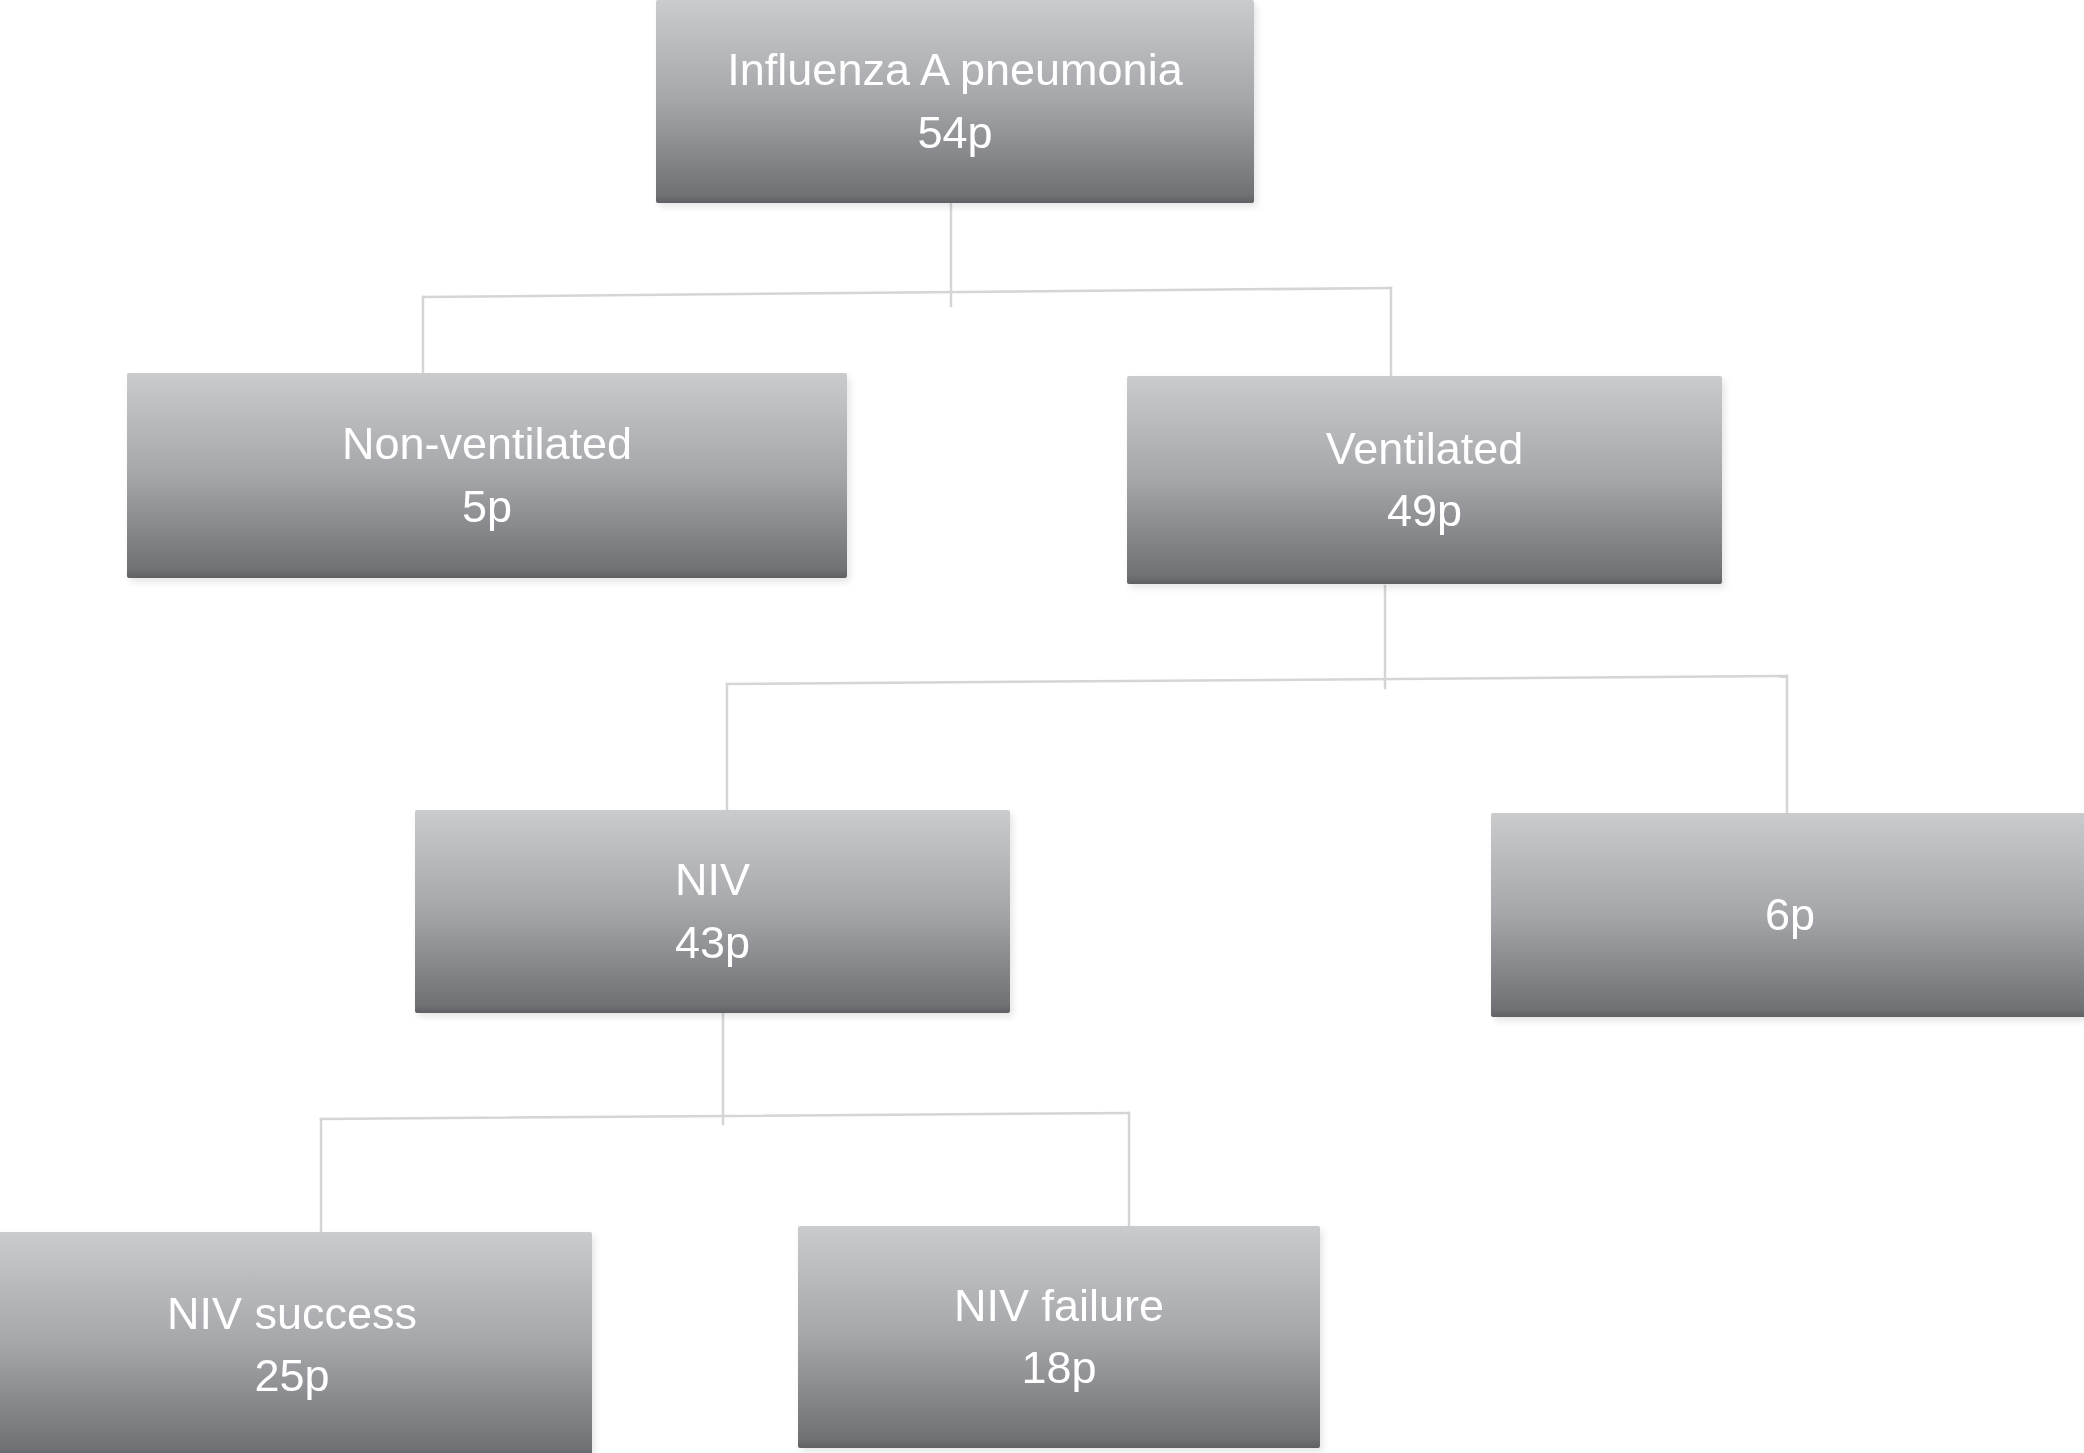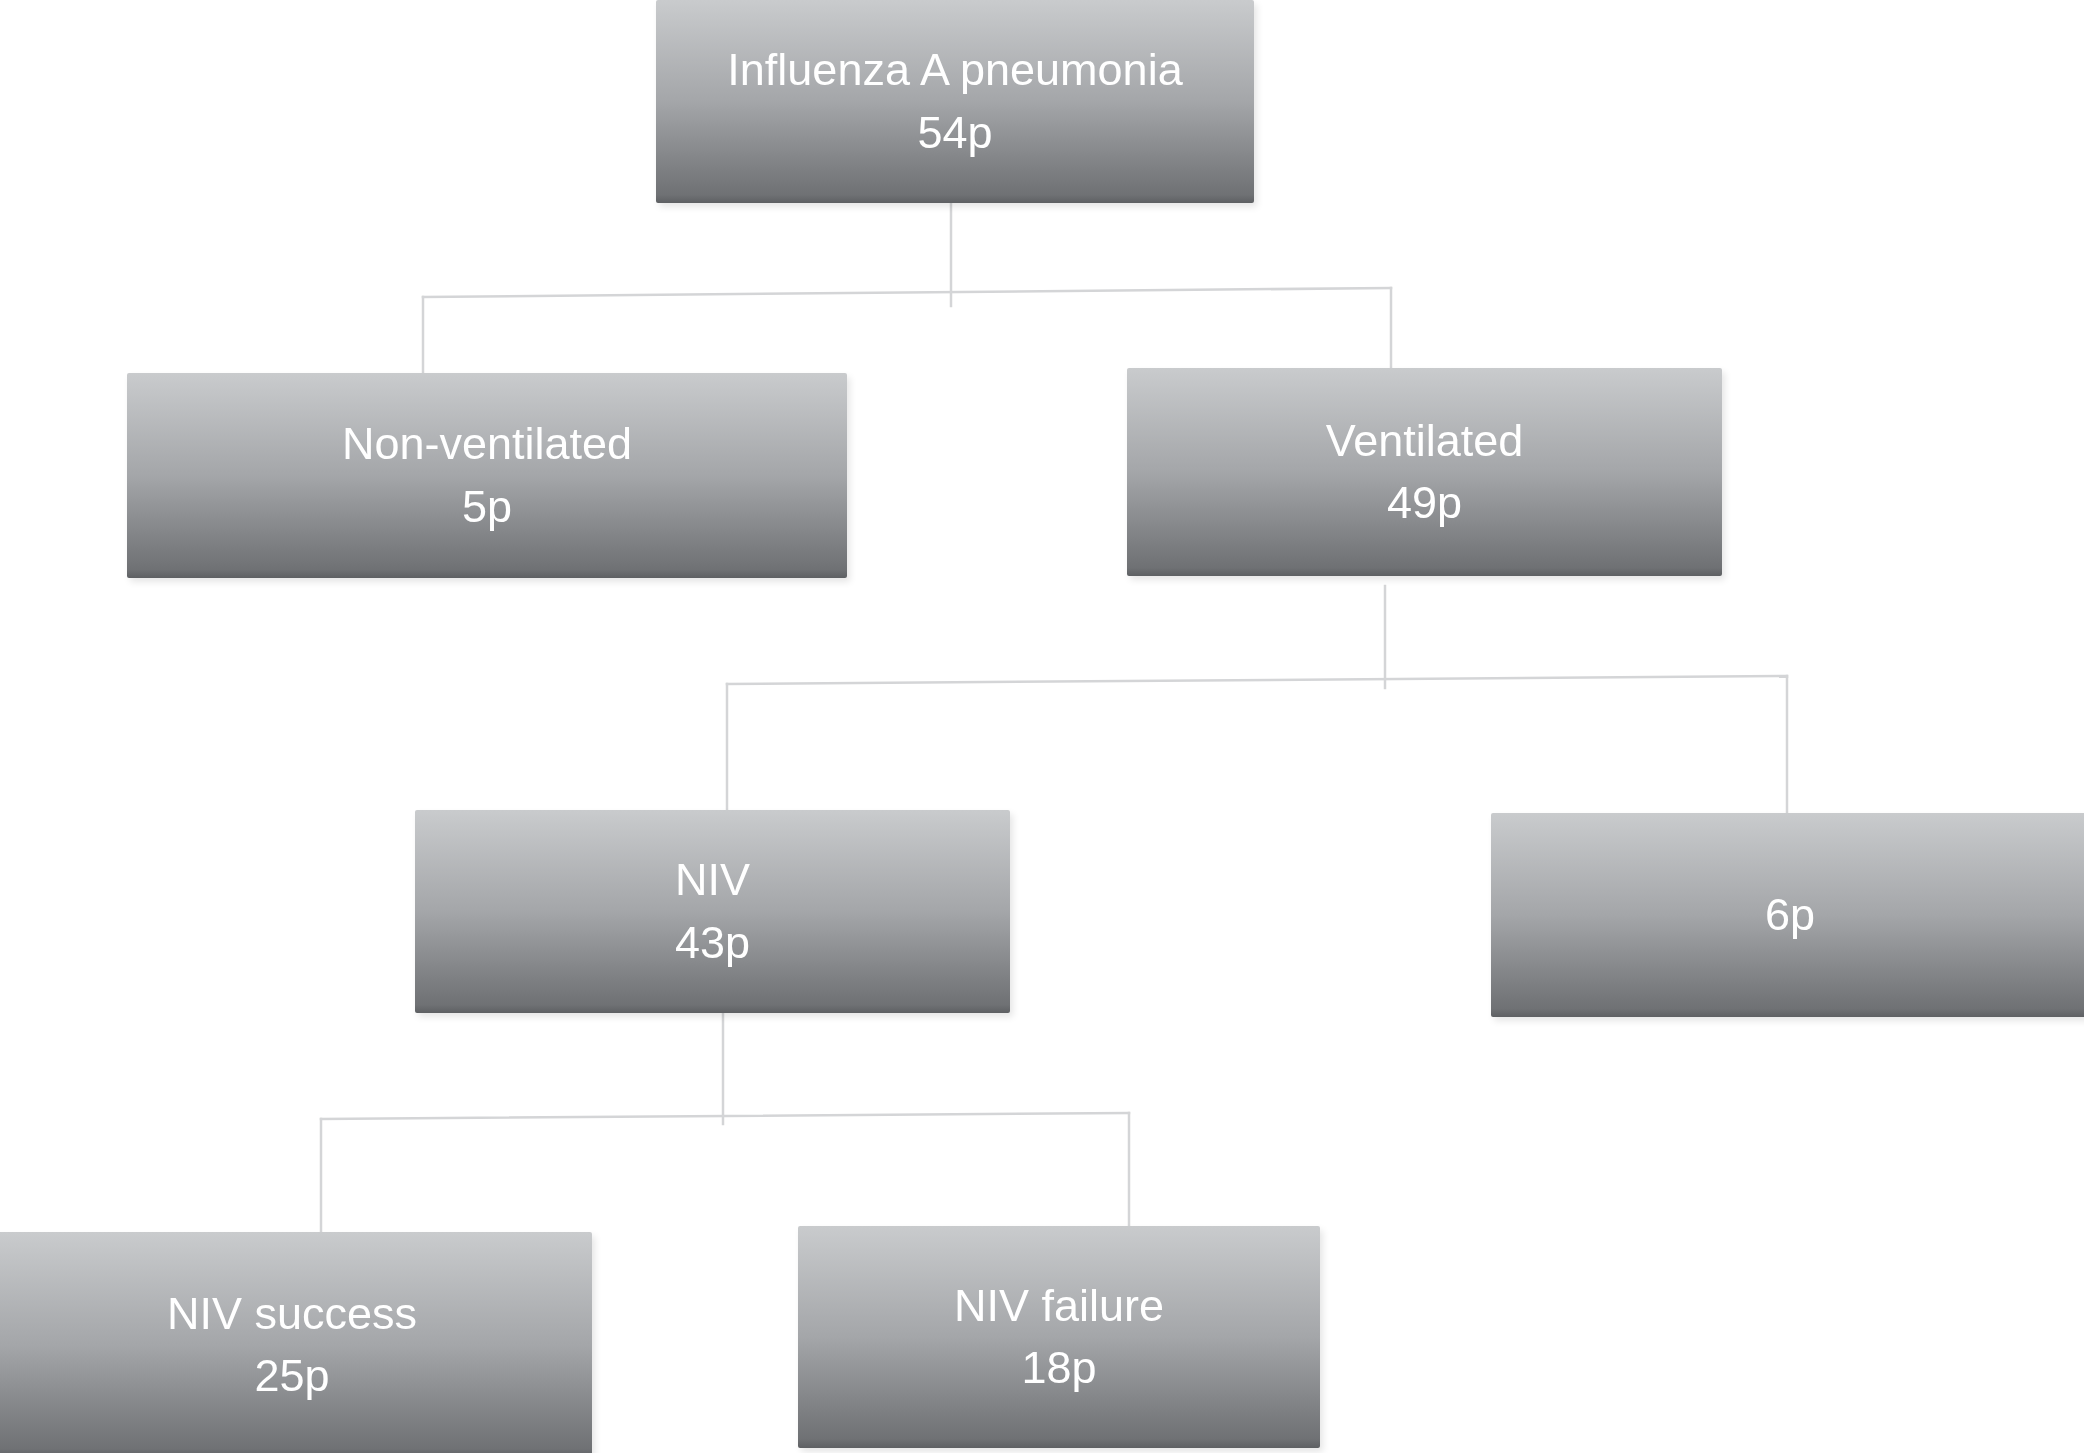--- a/index.html
+++ b/index.html
@@ -39,21 +39,21 @@
     border-radius:2px;
     background:linear-gradient(180deg,
       var(--box-gradient-top) 0%,
       var(--box-gradient-mid) 50%,
       var(--box-gradient-bottom) 96%,
       var(--box-edge) 100%);
     box-shadow:3px 4px 7px rgba(0,0,0,0.10);
   }
   #n-root    {left:656px;  top:0px;    width:598px; height:203px;}
   #n-nonvent {left:127px;  top:373px;  width:720px; height:205px;}
-  #n-vent    {left:1127px; top:368px;  width:595px; height:208px;}
+  #n-vent    {left:1127px; top:376px;  width:595px; height:208px;}
   #n-niv     {left:415px;  top:810px;  width:595px; height:203px;}
   #n-iot     {left:1491px; top:813px;  width:598px; height:204px;}
   #n-success {left:-8px;   top:1232px; width:600px; height:226px;}
   #n-failure {left:798px;  top:1226px; width:522px; height:222px;}
 </style>
 </head>
 <body>
 
 <div class="stage">
 

